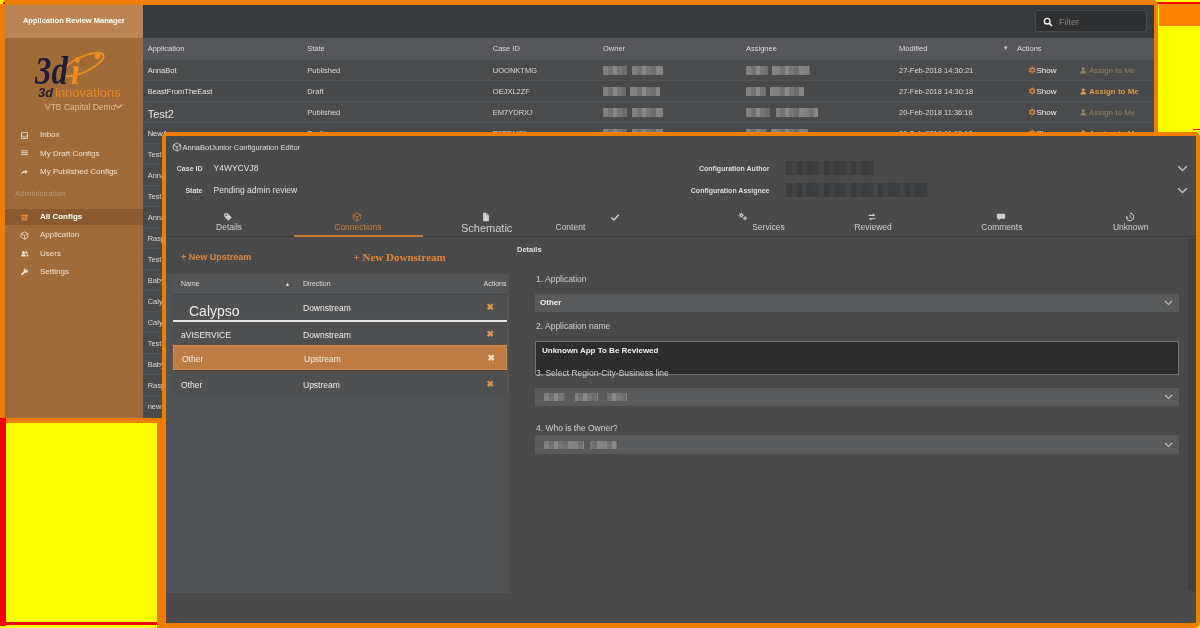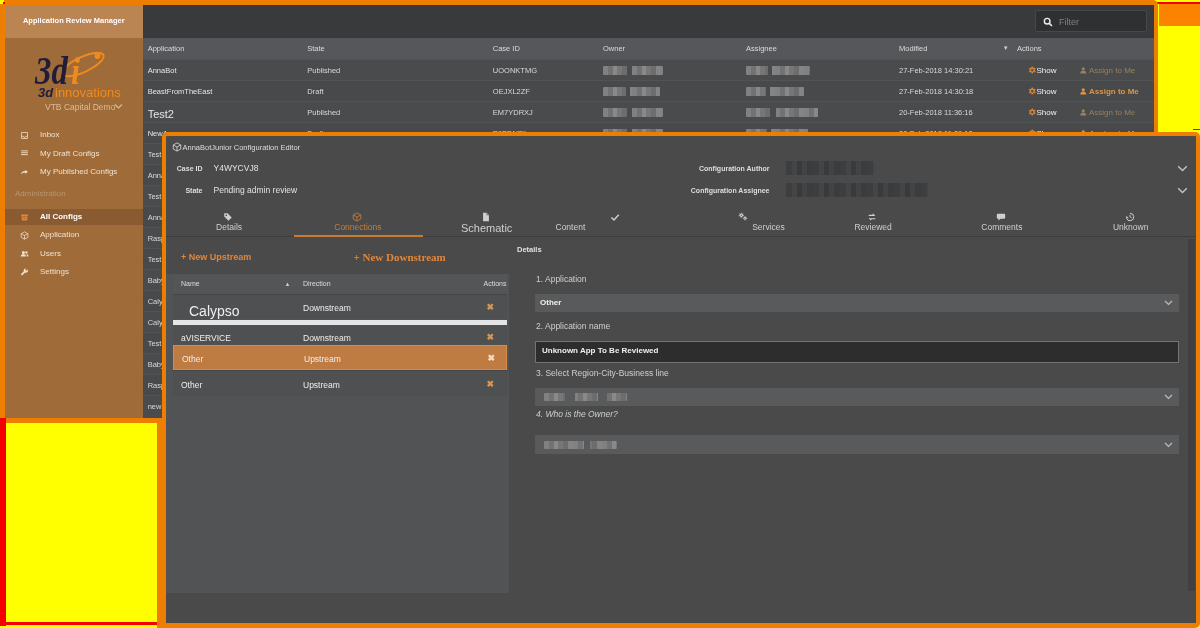--- a/index.html
+++ b/index.html
@@ -316,21 +316,21 @@
         <span class="abs" style="left:8.5px; top:6.5px; font-size:7px; color:#dcdcdc;">Name</span>
         <span class="abs" style="left:112px; top:7px; font-size:6px; color:#cccccc;">▲</span>
         <span class="abs" style="left:130.5px; top:6.5px; font-size:7px; color:#dcdcdc;">Direction</span>
         <span class="abs" style="right:0px; top:6.5px; font-size:7px; color:#dcdcdc;">Actions</span>
       </div>
       <div class="abs" style="left:0; top:20px; width:334px; height:25.6px; background:#4f5051; border-top:1px solid #454647;">
         <span class="abs" style="left:8.5px; top:8.5px; font-size:14px; color:#eeeeee;margin-left:8px;">Calypso</span>
         <span class="abs" style="left:130.5px; top:8.5px; font-size:8.5px; color:#eeeeee;">Downstream</span>
         <span class="abs" style="left:314px; top:7.5px; font-size:9px; font-weight:bold; color:#d8964f;">✖</span>
       </div>
-      <div class="abs" style="left:0; top:46px; width:334px; height:25.6px; background:#4f5051; border-top:5px solid #e5e5e5;">
+      <div class="abs" style="left:0; top:46px; width:334px; height:25.6px; background:#4f5051; border-top:2px solid #e5e5e5;">
         <span class="abs" style="left:8.5px; top:8.5px; font-size:8.5px; color:#eeeeee;">aVISERVICE</span>
         <span class="abs" style="left:130.5px; top:8.5px; font-size:8.5px; color:#eeeeee;">Downstream</span>
         <span class="abs" style="left:314px; top:7.5px; font-size:9px; font-weight:bold; color:#d8964f;">✖</span>
       </div>
       <div class="abs" style="left:0; top:71.2px; width:334px; height:25.6px; background:#bf7c42; border:1.5px solid #d28d4e;">
         <span class="abs" style="left:8.5px; top:8.5px; font-size:8.5px; color:#eeeeee;">Other</span>
         <span class="abs" style="left:130.5px; top:8.5px; font-size:8.5px; color:#eeeeee;">Upstream</span>
         <span class="abs" style="left:314px; top:7.5px; font-size:9px; font-weight:bold; color:#f3dcc0;">✖</span>
       </div>
       <div class="abs" style="left:0; top:96.80000000000001px; width:334px; height:25.6px; background:#4f5051; border-top:1px solid #454647;">
@@ -342,34 +342,34 @@
 
   <span class="abs" style="left:351.5px; top:108.5px; font-size:7.5px; font-weight:bold; color:#e0e0e0;">Details</span>
   <span class="abs qlabel" style="left:370.5px; top:137.9px;">1. Application</span>
   <div class="abs dd" style="left:369px; top:157.7px;">
       <b style="font-size:8px; left:5.5px;">Other</b>
       <svg class="ddchev2" style="position:absolute; right:6px; top:6.5px;" width="9" height="6" viewBox="0 0 9 6">
         <path d="M1 1 L4.5 4.5 L8 1" stroke="#bdbdbd" stroke-width="1.2" fill="none"></path>
       </svg>
     </div>
   <span class="abs qlabel" style="left:370.5px; top:184.5px;">2. Application name</span>
-  <div class="abs" style="left:369px; top:204.7px; width:644.6px; height:22px; background:#2d2d2e; border:1px solid #747474;text-align:right;">
+  <div class="abs" style="left:369px; top:204.7px; width:644.6px; height:34px; background:#2d2d2e; border:1px solid #747474;text-align:right;">
       <b style="font-size:8px; color:#f0f0f0; position:absolute; left:6.5px; top:4px;">Unknown App To Be Reviewed</b>
     </div>
   <span class="abs qlabel" style="left:370.5px; top:232.3px;">3. Select Region-City-Business line</span>
   <div class="abs dd" style="left:369px; top:251.8px;">
       <div class="blurbox" style="position:absolute; left:9px; top:5.5px; width:83px; height:7.5px;">
         <div style="position:absolute;left:26%;top:0;width:12%;height:100%;background:#595a5b;"></div>
         <div style="position:absolute;left:66%;top:0;width:10%;height:100%;background:#595a5b;"></div>
       </div>
       <svg class="ddchev2" style="position:absolute; right:6px; top:6.5px;" width="9" height="6" viewBox="0 0 9 6">
         <path d="M1 1 L4.5 4.5 L8 1" stroke="#bdbdbd" stroke-width="1.2" fill="none"></path>
       </svg>
     </div>
-  <span class="abs qlabel" style="left:370.5px; top:273px;font-style:italic;">4. Who is the Owner?</span>
+  <span class="abs qlabel" style="left:370.5px; top:287px;">4. Who is the Owner?</span>
   <div class="abs dd" style="left:369px; top:299px;">
       <div class="blurbox" style="position:absolute; left:9px; top:5.5px; width:73px; height:8.5px;">
         <div style="position:absolute;left:55%;top:0;width:9%;height:100%;background:#595a5b;"></div>
       </div>
       <svg class="ddchev2" style="position:absolute; right:6px; top:6.5px;" width="9" height="6" viewBox="0 0 9 6">
         <path d="M1 1 L4.5 4.5 L8 1" stroke="#bdbdbd" stroke-width="1.2" fill="none"></path>
       </svg>
     </div>
 
   <div class="abs" style="left:1022px; top:103px; width:7.5px; height:352px; background:#404042;"></div>

